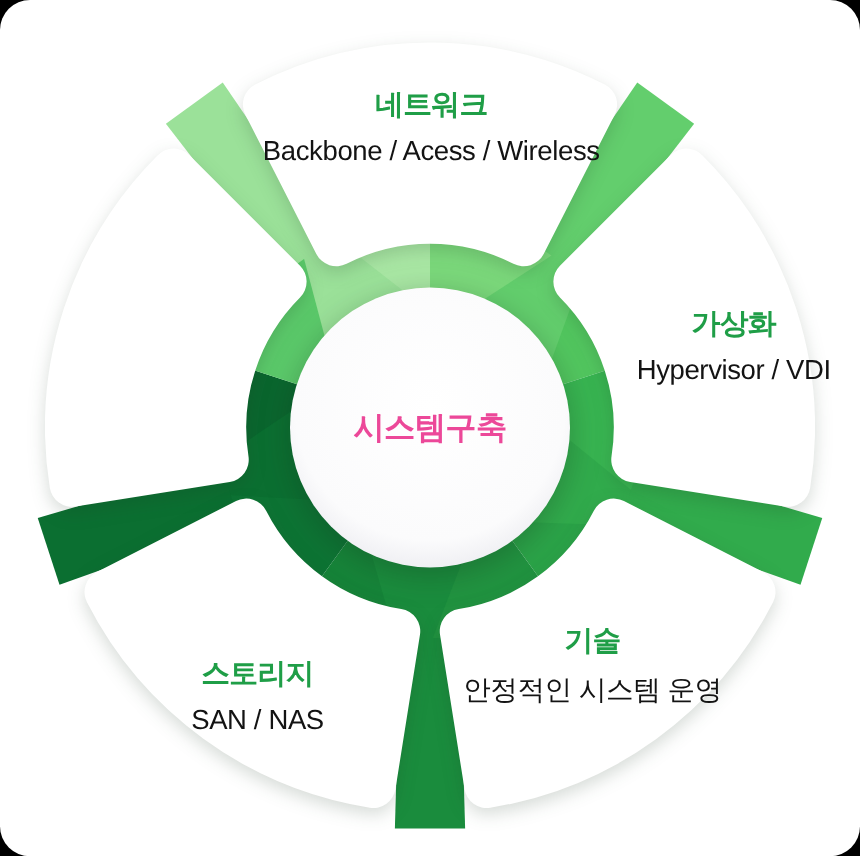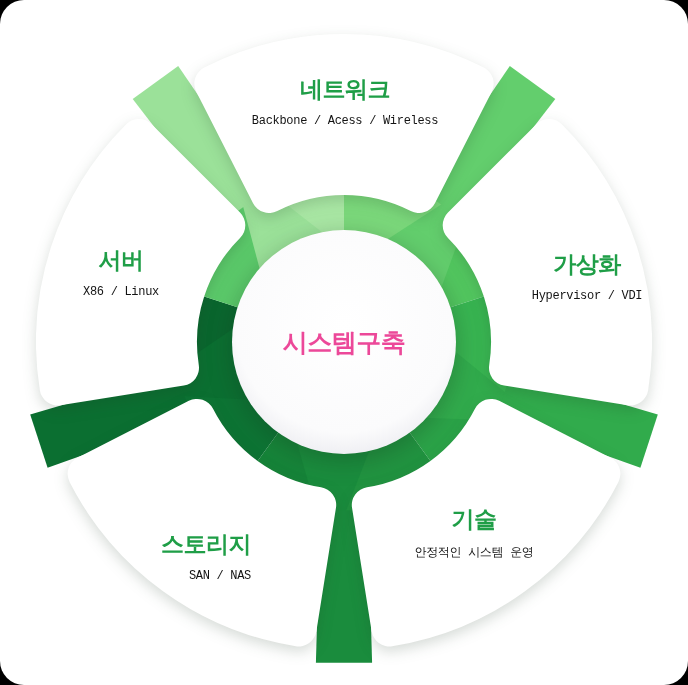--- a/index.html
+++ b/index.html
@@ -21,35 +21,33 @@
     filter: drop-shadow(0 5px 7px rgba(30, 55, 35, 0.18));
   }
   .center-circle {
     filter: drop-shadow(0 6px 12px rgba(20, 50, 25, 0.30));
   }
   .seg {
     position: absolute;
     transform: translate(-50%, -50%);
     text-align: center;
     width: max-content;
-    font-family: Liberation Mono, monospace;
   }
   .seg-title {
     font-size: 23px;
     font-weight: 700;
     color: #1F9E47;
     letter-spacing: -0.5px;
   }
   .seg-sub {
     margin-top: 9px;
-    font-size: 12px;
+    font-size: 22px;
     font-weight: 500;
     color: #131313;
     letter-spacing: -0.3px;
-    text-align: right;
   }
   .center-label {
     position: absolute;
     left: 344px;
     top: 342px;
     transform: translate(-50%, -50%);
     font-size: 25px;
     font-weight: 700;
     color: #ec4899;
     letter-spacing: -0.5px;
@@ -127,20 +125,16 @@
   <div class="seg" id="seg-virtualization">
     <div class="seg-title">가상화</div>
     <div class="seg-sub">Hypervisor / VDI</div>
   </div>
 
   <div class="seg" id="seg-storage">
     <div class="seg-title">스토리지</div>
     <div class="seg-sub">SAN / NAS</div>
   </div>
 
-  <div class="seg" id="seg-server">
-    <div class="seg-title">서버</div>
-    <div class="seg-sub">X86 / Linux</div>
-  </div>
 
   <div class="center-label">시스템구축</div>
 
 </div>
 
 </body></html>

